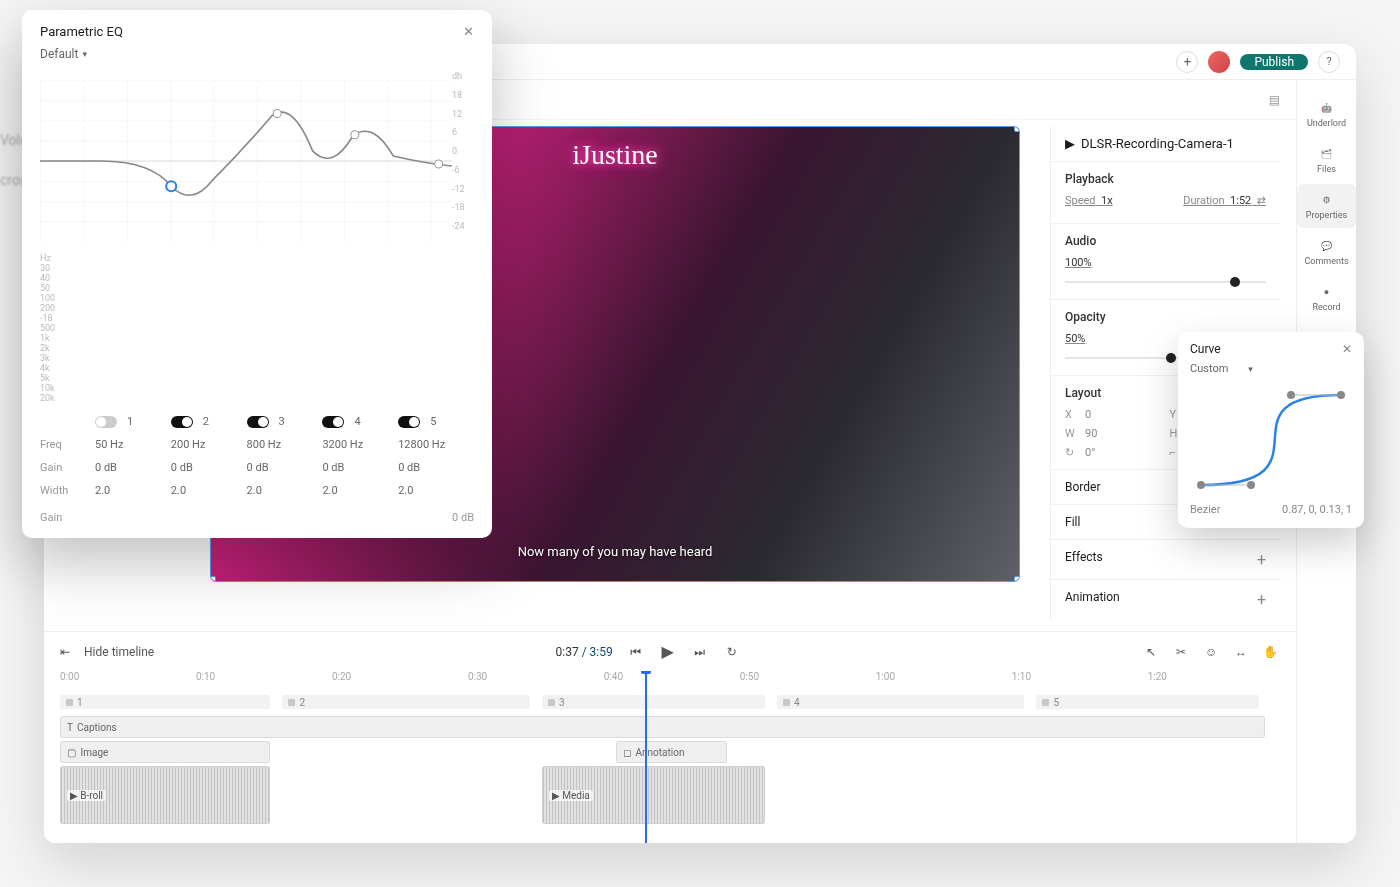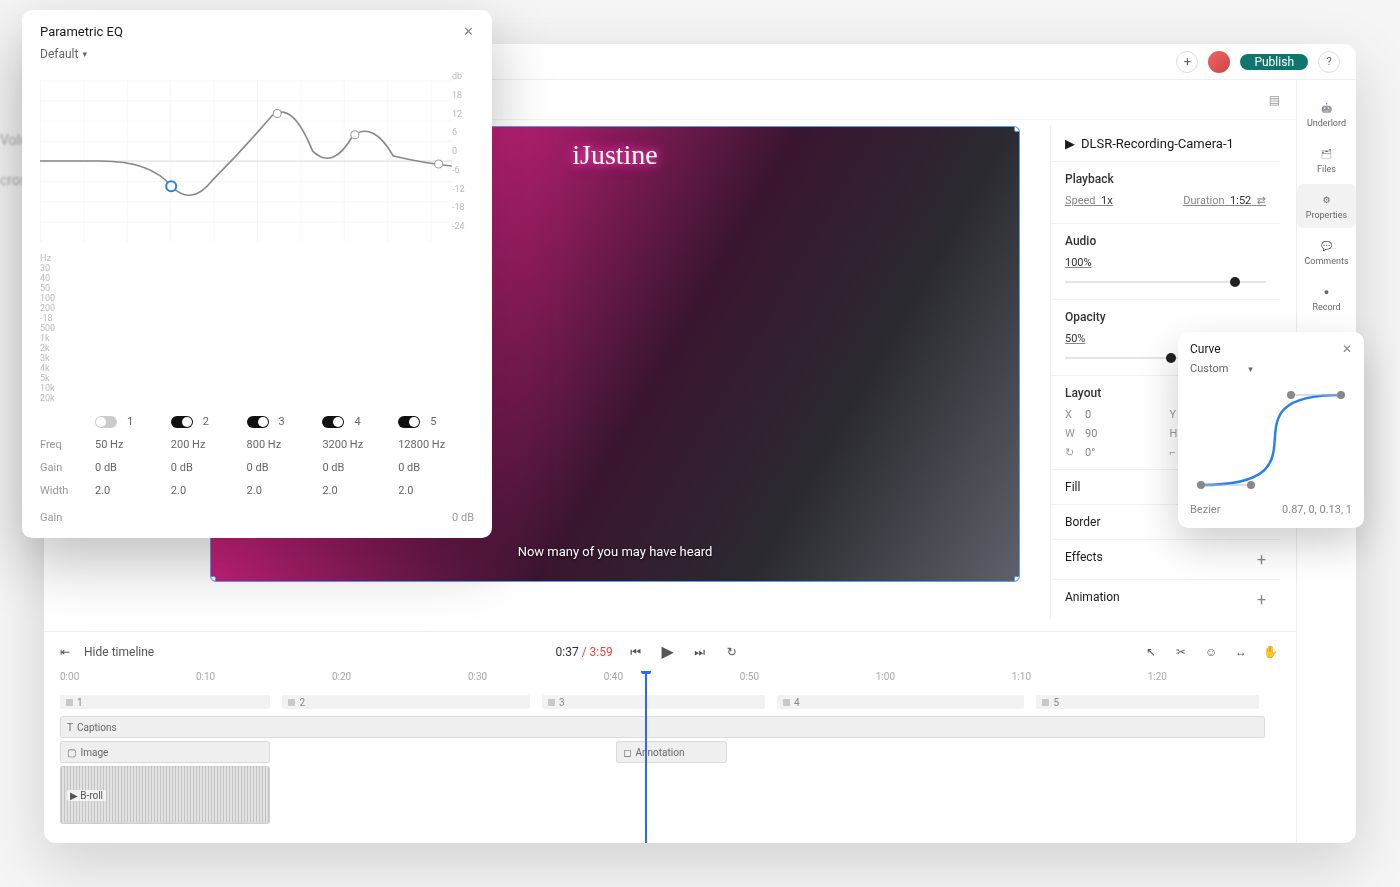--- a/index.html
+++ b/index.html
@@ -47,21 +47,21 @@
   .btn-row { display:flex; gap:6px; margin-top:8px; }
   .btn-sm { flex:1; border:1px solid #e5e5e5; background:#fff; border-radius:6px; padding:5px 0; font-size:11px; cursor:pointer; }
   .layout-grid { display:grid; grid-template-columns:12px 1fr 12px 1fr; gap:6px 8px; align-items:center; font-size:11px; color:#888; }
   .layout-grid span.k { color:#999; }
   .plus { color:#888; font-size:16px; }
   
   .timeline-controls { height:40px; display:flex; align-items:center; padding:0 16px; gap:14px; border-top:1px solid #eee; font-size:12px; color:#555; }
   .timeline-controls .spacer { flex:1; }
   .tc-icon { width:18px; height:18px; display:flex; align-items:center; justify-content:center; color:#555; cursor:pointer; }
   .time-readout { color:#333; }
-  .time-readout .dur { color:#ef4444; }
+  .time-readout .dur { color:#0c4a6e; }
   .tool-icons { display:flex; gap:12px; align-items:center; }
   
   .timeline { flex:1; overflow:auto; position:relative; padding:0 0px 12px 16px; background:#fff; }
   .ruler { position:relative; height:22px; }
   .ruler-tick { position:absolute; top:0; font-size:10px; color:#aaa; }
   .scene-row { position:relative; height:18px; margin-top:2px; }
   .scene-chip { position:absolute; top:0; height:14px; background:#f2f2f2; color:#888; font-size:10px; padding:0 6px; border-radius:2px; display:flex; align-items:center; gap:4px; }
   .scene-chip .dot { width:7px; height:7px; background:#c8c8c8; border-radius:1px; }
   .track { position:relative; height:22px; margin-top:3px; }
   .track.tall { height:58px; }
@@ -196,24 +196,24 @@
                 <span>90</span>
               <span class="k">H</span>
                 <span>90</span>
               <span class="k">↻</span>
                 <span>0°</span>
               <span class="k">⌐</span>
                 <span>0</span>
             </div>
           </div>
           <div class="props-section" style="display:flex;justify-content:space-between">
+            <span>Border</span>
+          </div>
+          <div class="props-section" style="display:flex;justify-content:space-between">
             <span>Fill</span>
-          </div>
-          <div class="props-section" style="display:flex;justify-content:space-between">
-            <span>Border</span>
           </div>
           <div class="props-section" style="display:flex;justify-content:space-between">
             <span>Effects</span>
               <span class="plus">+</span>
           </div>
           <div class="props-section" style="display:flex;justify-content:space-between;border-bottom:none">
             <span>Animation</span>
               <span class="plus">+</span>
           </div>
         </div>
@@ -277,20 +277,24 @@
             <div class="clip gray" style="left:0;width:97.5%">T <span>Captions</span></div>
           </div>
         <div class="track">
           <div class="clip gray" style="left:0;width:17%">▢ <span>Image</span></div>
           <div class="clip gray" style="left:45%;width:9%">◻ <span>Annotation</span></div>
         </div>
         <div class="track tall">
           <div class="clip media" style="left:0;width:17%">
               <div class="wave"></div>
               <span style="position:relative;z-index:1;background:rgba(255,255,255,.7);padding:0 3px;border-radius:2px">▶ <span>B-roll</span></span>
+            </div>
+          <div class="clip media" style="left:39%;width:18%">
+              <div class="wave"></div>
+              <span style="position:relative;z-index:1;background:rgba(255,255,255,.7);padding:0 3px;border-radius:2px">▶ <span>Media</span></span>
             </div>
         </div>
 
       </div>
     </div>
 
     <div class="right-sidebar">
       <div class="right-item">
           <div class="ico">🤖</div>
           <span>Underlord</span>

